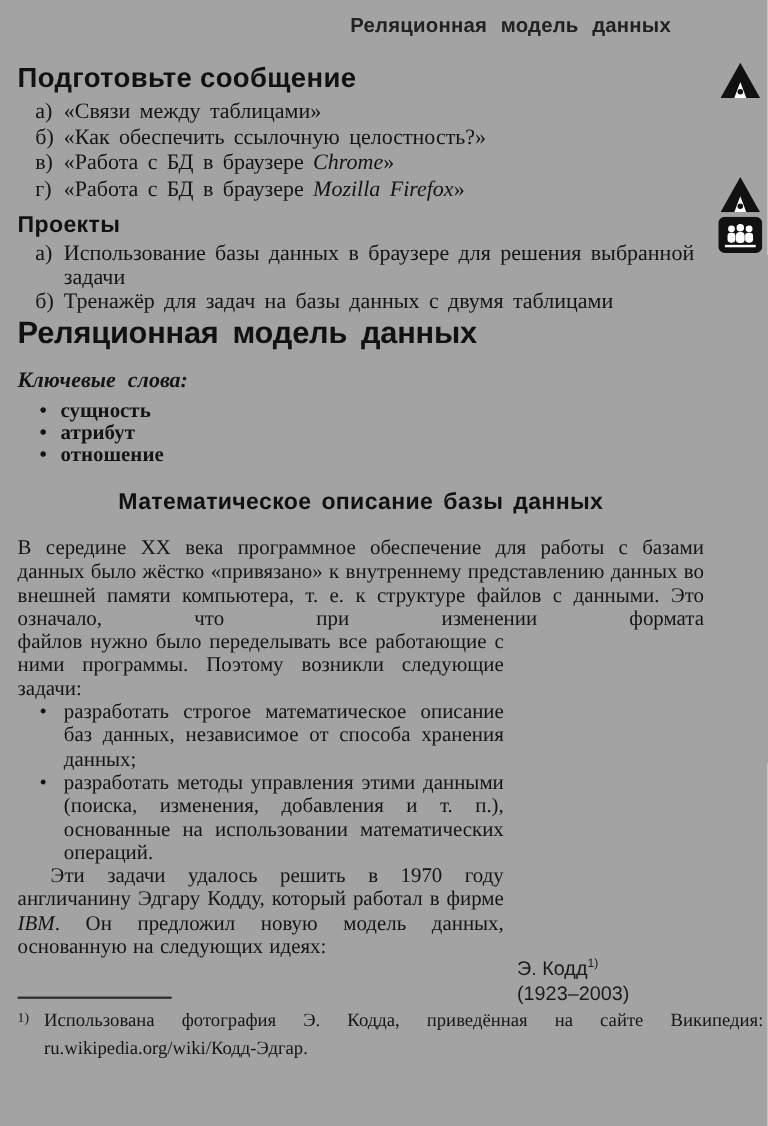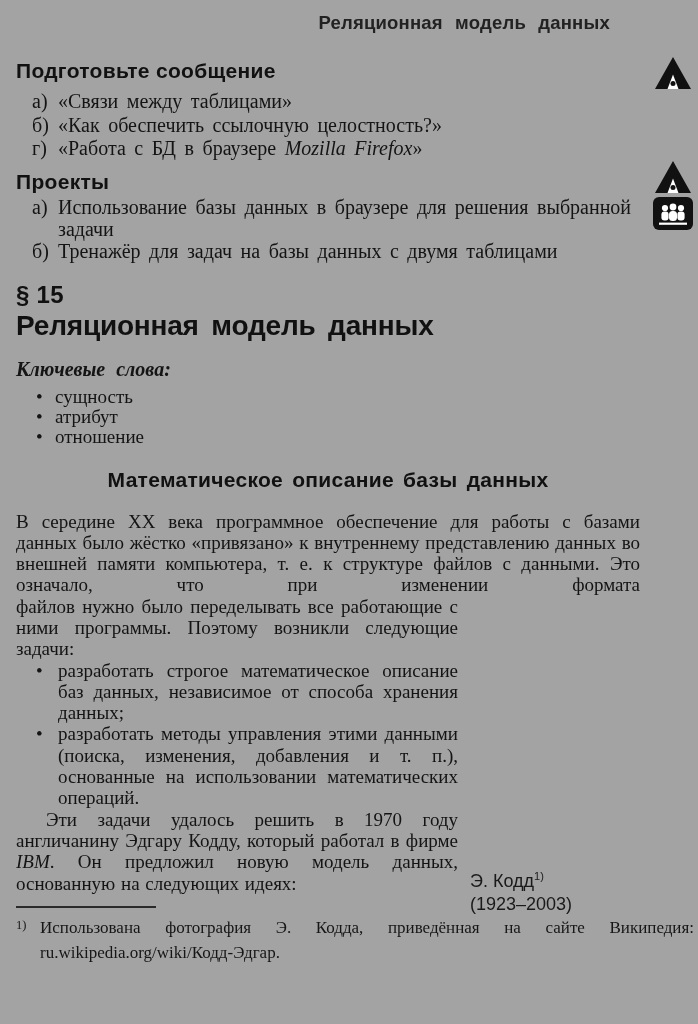--- a/index.html
+++ b/index.html
@@ -26,21 +26,21 @@
   .micon-2{top:161px;right:7px;}
   .micon-3{top:197px;right:5px;}
 
   
   .content{position:absolute;left:16px;top:0;width:624px;}
   .h-sans{
     font-family:"Liberation Sans", sans-serif;
     font-weight:bold;color:#111;
     margin:0;letter-spacing:.3px;
   }
-  .h-prepare{margin-top:60px;font-size:21px;line-height:22px;}
+  .h-prepare{margin-top:60px;font-size:25px;line-height:22px;}
   .h-projects{margin-top:10px;font-size:21px;line-height:22px;}
   .h-par-num{margin-top:20px;font-size:24px;line-height:26px;}
   .h-par-title{margin-top:3px;font-size:28px;line-height:30px;letter-spacing:-.2px;word-spacing:5px;}
   .h-math{margin-top:22px;font-size:21px;line-height:22px;word-spacing:3px;text-align:center;}
 
   ul{list-style:none;margin:0;padding:0;}
   .alpha-list{margin-top:8px;font-size:20px;}
   .alpha-list li{
     padding-left:42px;text-indent:-26px;
     line-height:23.5px;word-spacing:3.5px;
@@ -51,21 +51,21 @@
 
   .kw-label{
     margin:17px 0 0 0;
     font-size:20px;line-height:22px;
     font-weight:bold;font-style:italic;word-spacing:6px;
   }
   .kw-cols{display:flex;margin-top:7px;font-size:19px;}
   .kw-col1{width:326px;}
   .kw-col2{flex:1;}
   .kw-cols li{position:relative;line-height:20px;word-spacing:3px;}
-  .kw-col1 li{padding-left:39px;}
+  .kw-col1 li{padding-left:39px;font-weight:bold;}
   .kw-col1 li::before{content:"\2022";position:absolute;left:20px;}
   .kw-col2 li{padding-left:18px;}
   .kw-col2 li::before{content:"\2022";position:absolute;left:0px;}
 
   .body-p{
     margin:0;font-size:19px;line-height:21.3px;
     text-align:justify;word-spacing:1px;
   }
   .p1-full{margin-top:20px;text-align-last:justify;}
   .narrow{width:442px;}
@@ -133,31 +133,31 @@
     </svg>
   </div>
 
   <div class="content">
 
     <h2 class="h-sans h-prepare">Подготовьте сообщение</h2>
 
     <ul class="alpha-list">
       <li><span class="lbl">а)</span><span>«Связи между таблицами»</span></li>
       <li><span class="lbl">б)</span><span>«Как обеспечить ссылочную целостность?»</span></li>
+      <li><span class="lbl">в)</span><span>«Работа с БД в браузере </span><i>Chrome</i><span>»</span></li>
       <li><span class="lbl">г)</span><span>«Работа с БД в браузере </span><i>Mozilla Firefox</i><span>»</span></li>
     </ul>
 
     <h2 class="h-sans h-projects">Проекты</h2>
 
     <ul class="alpha-list proj-list">
       <li><span class="lbl">а)</span><span>Использование базы данных в браузере для решения выбранной задачи</span></li>
       <li><span class="lbl">б)</span><span>Тренажёр для задач на базы данных с двумя таблицами</span></li>
     </ul>
 
-    <h1 class="h-sans h-par-num">§ 15</h1>
     <h1 class="h-sans h-par-title">Реляционная модель данных</h1>
 
     <p class="kw-label">Ключевые слова:</p>
 
     <div class="kw-cols">
       <ul class="kw-col1">
         <li>сущность</li>
         <li>атрибут</li>
         <li>отношение</li>
       </ul>

